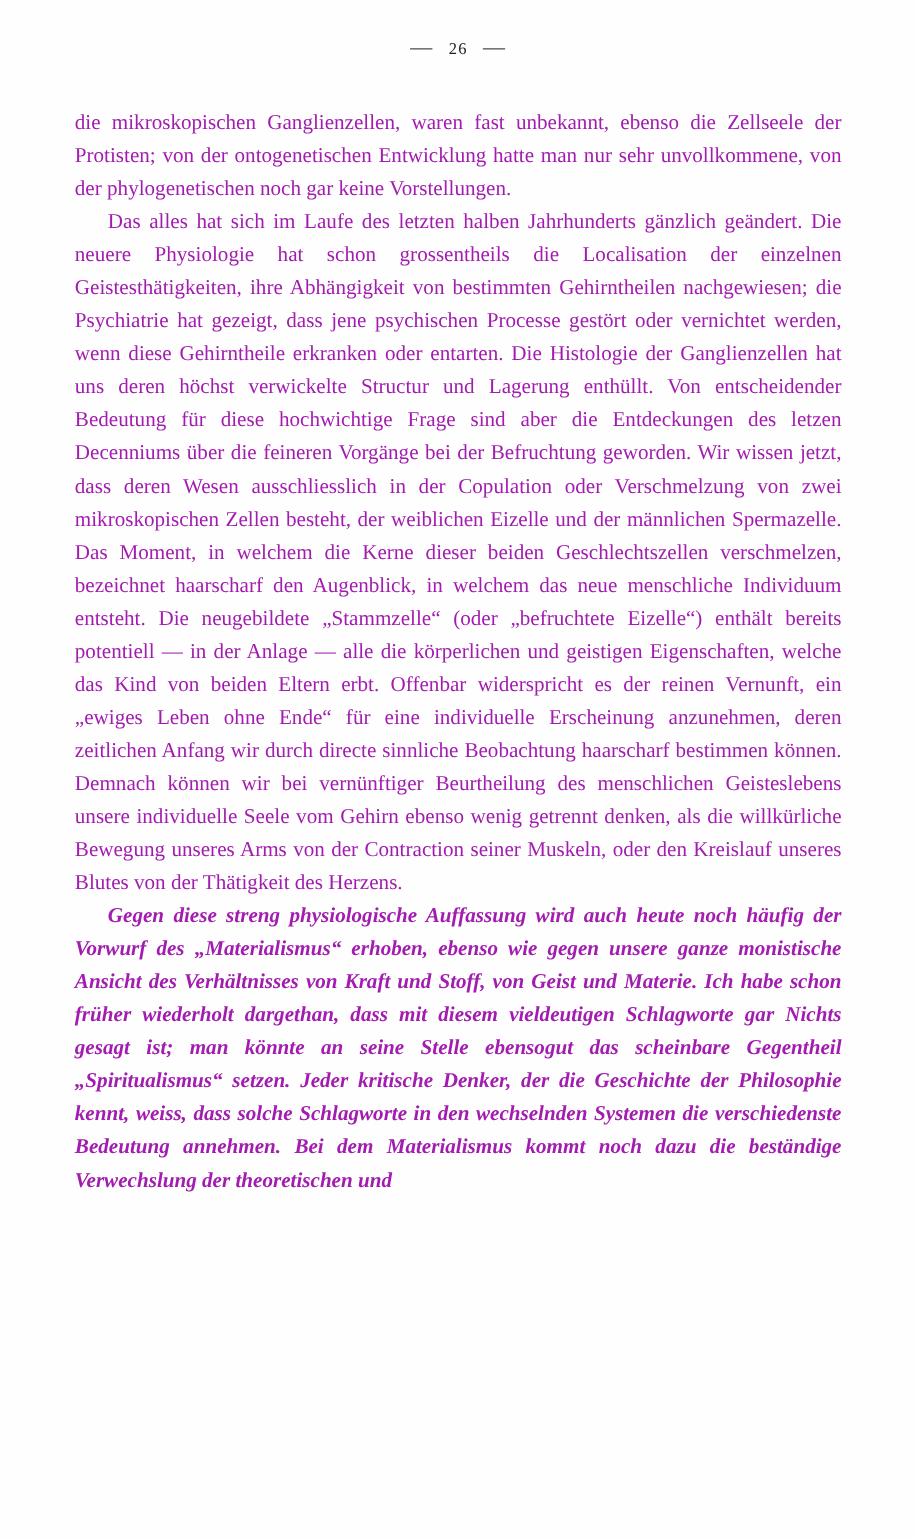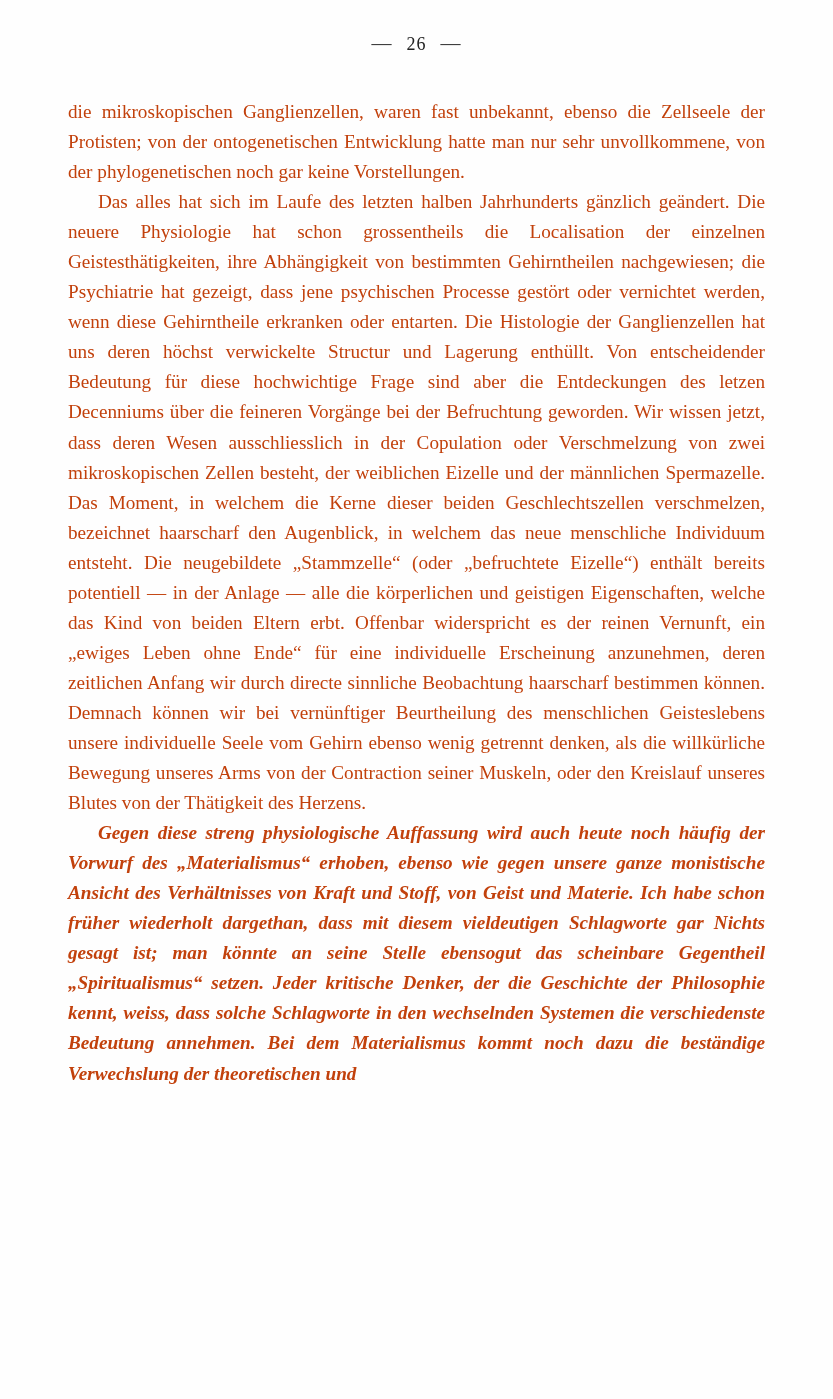--- a/index.html
+++ b/index.html
@@ -31,29 +31,29 @@
     color: #222;
     font-family: "Liberation Serif", serif;
   }
   .page-header .dash {
     display: inline-block;
     padding: 0 14px;
     color: #333;
   }
   .page-number {
     display: inline-block;
-    font-size: 18px;
+    font-size: 15px;
   }
   .body-text {
     margin: 0;
     padding: 42px 68px 0 68px;
     font-size: 19.2px;
     line-height: 1.565;
     text-align: justify;
-    color: #c2410c;
+    color: #a21caf;
     font-family: "Liberation Serif", serif;
   }
   .body-text p {
     margin: 0;
     text-indent: 30px;
     text-align: justify;
     
   }
   .body-text p.first {
     text-indent: 0;

